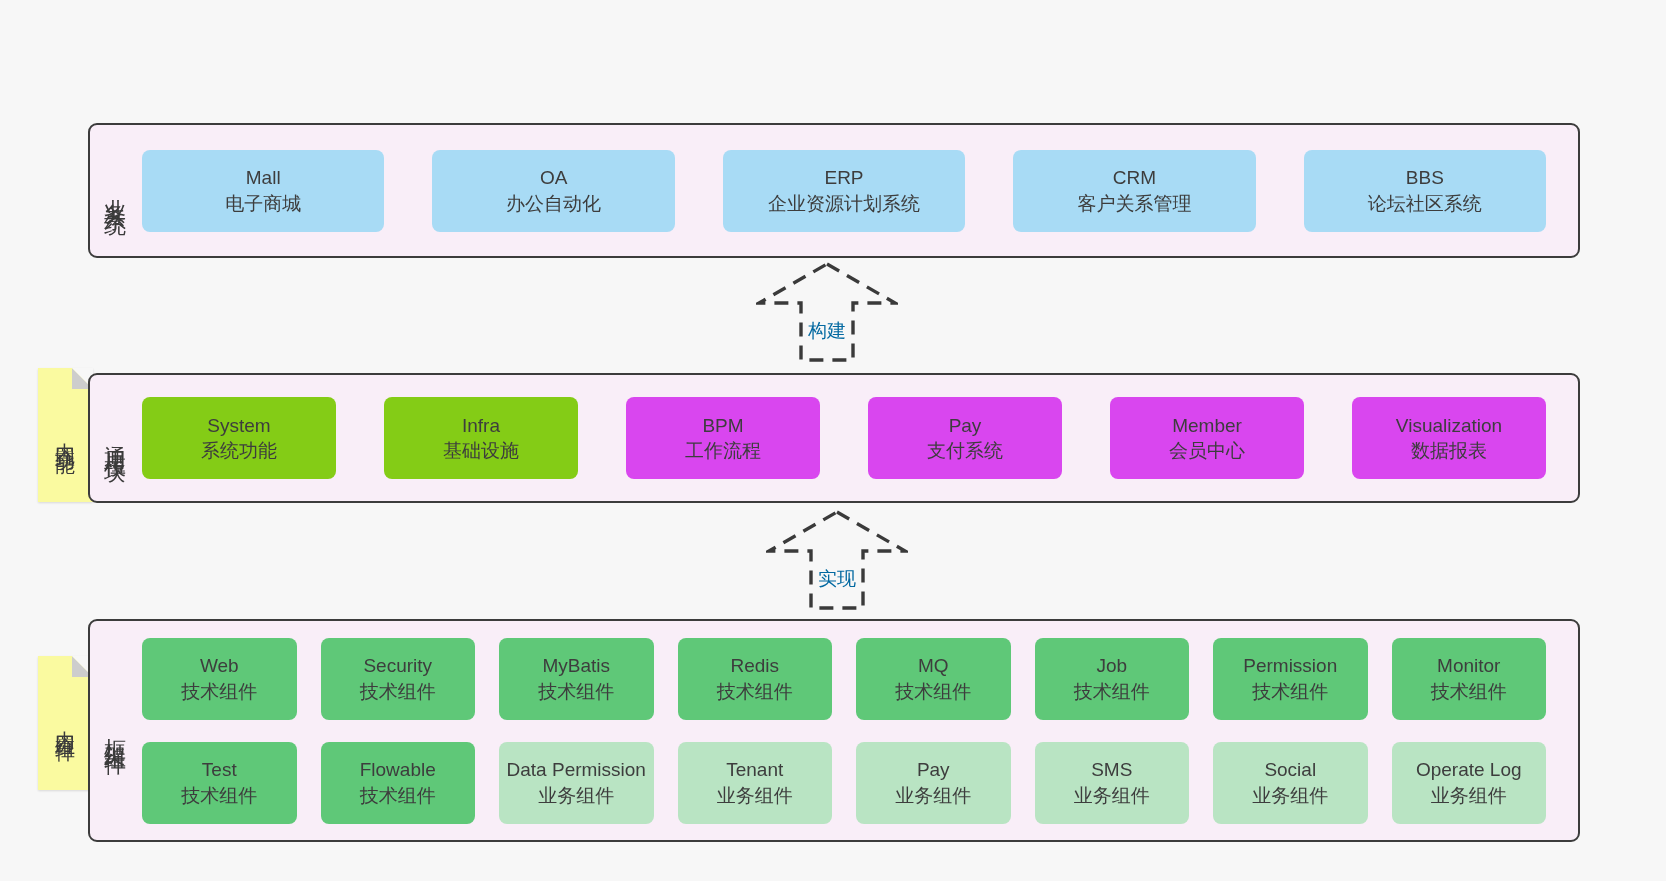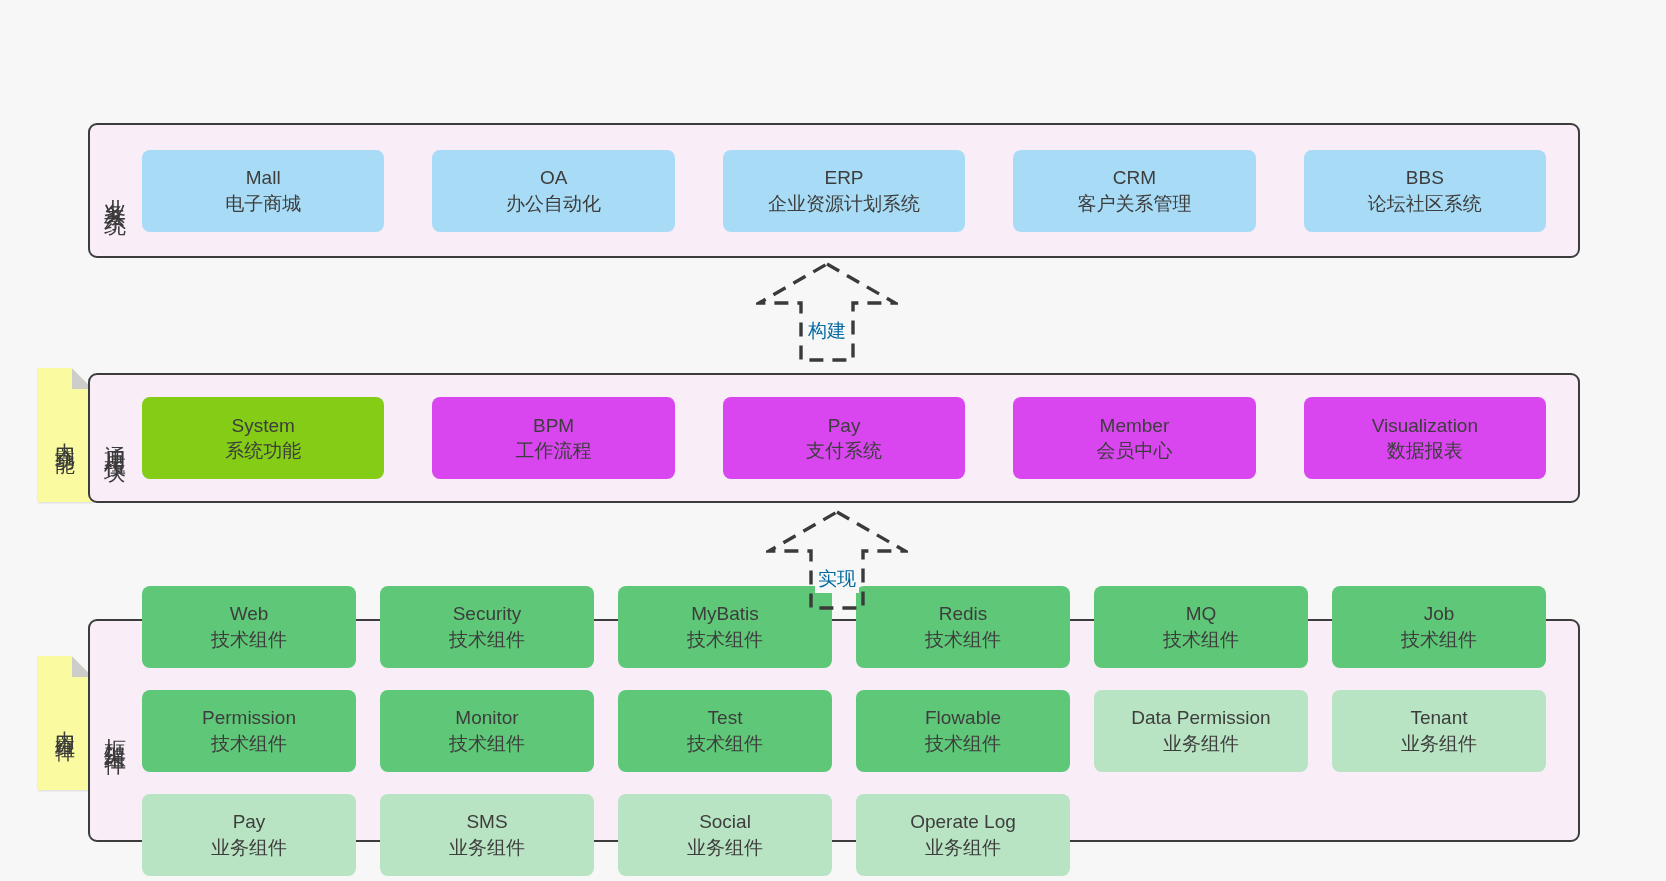--- a/index.html
+++ b/index.html
@@ -12,21 +12,21 @@
     display:flex; align-items:center; z-index:2; }
   #panel-business   { top:123px; height:135px; }
   #panel-modules    { top:373px; height:130px; }
   #panel-components { top:619px; height:223px; }
 
   .v-label { writing-mode:vertical-rl; text-orientation:upright;
     font-size:22px; letter-spacing:5px; line-height:1; color:#3a3a3a;
     margin:0 8px 0 14px; flex:0 0 auto; }
 
   .boxes-row { flex:1; display:flex; gap:48px; padding:0 32px 0 8px; }
-  .boxes-grid { flex:1; display:grid; grid-template-columns:repeat(6,1fr);
+  .boxes-grid { flex:1; display:grid; grid-template-columns:repeat(8,1fr);
     gap:22px 24px; padding:0 32px 0 8px; }
 
   .box { height:82px; border-radius:8px; display:flex; flex-direction:column;
     align-items:center; justify-content:center; text-align:center;
     font-size:19px; line-height:1.32; padding:2px 4px; box-sizing:border-box; }
   .boxes-row .box { flex:1; }
   .blue   { background:#a8dbf5; }
   .red    { background:#84cc16; }
   .pink   { background:#d946ef; }
   .green  { background:#5fc878; }
@@ -103,20 +103,24 @@
     <span class="arrow-label">构建</span>
   </div>
 
   <div class="panel" id="panel-modules">
     <div class="v-label">通用模块</div>
     <div class="boxes-row">
       <div class="box red">
         <div>System</div>
         <div>系统功能</div>
       </div>
+      <div class="box red">
+        <div>Infra</div>
+        <div>基础设施</div>
+      </div>
       <div class="box pink">
         <div>BPM</div>
         <div>工作流程</div>
       </div>
       <div class="box pink">
         <div>Pay</div>
         <div>支付系统</div>
       </div>
       <div class="box pink">
         <div>Member</div>

